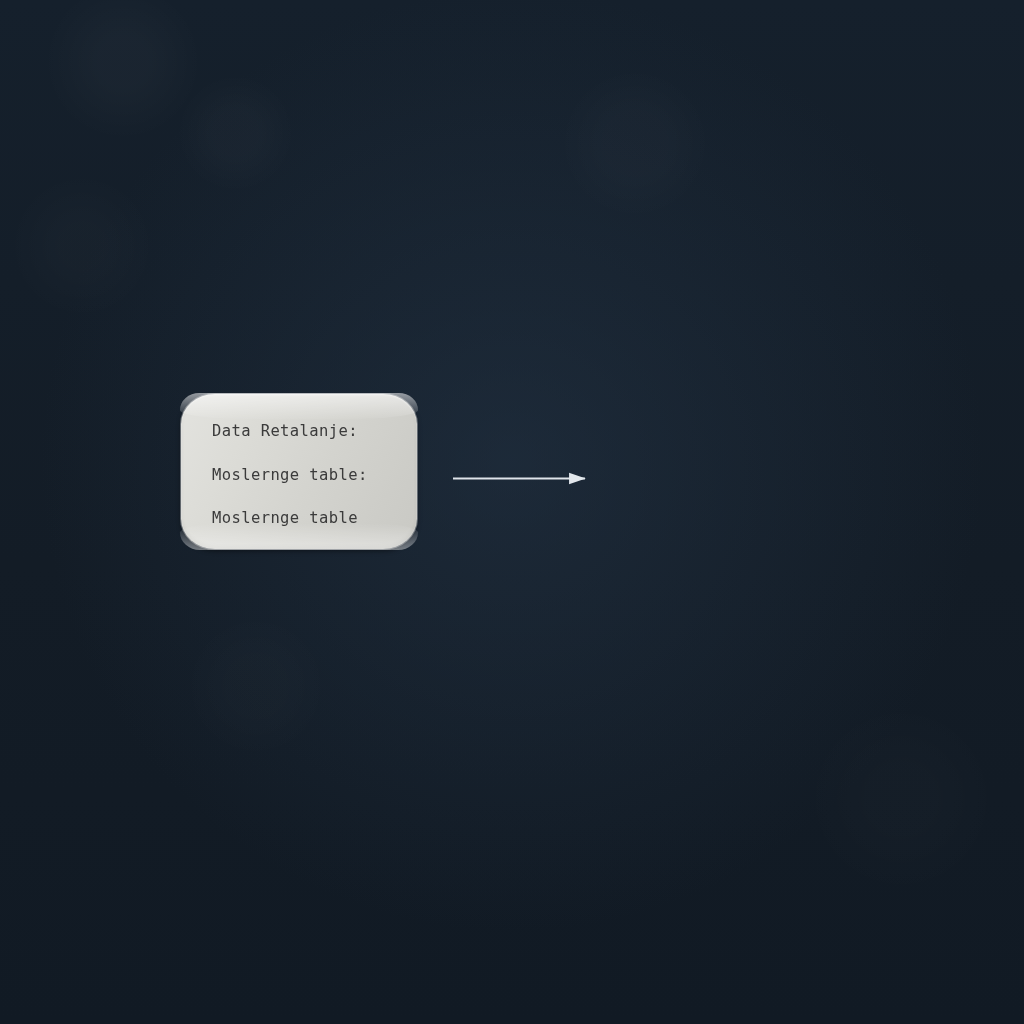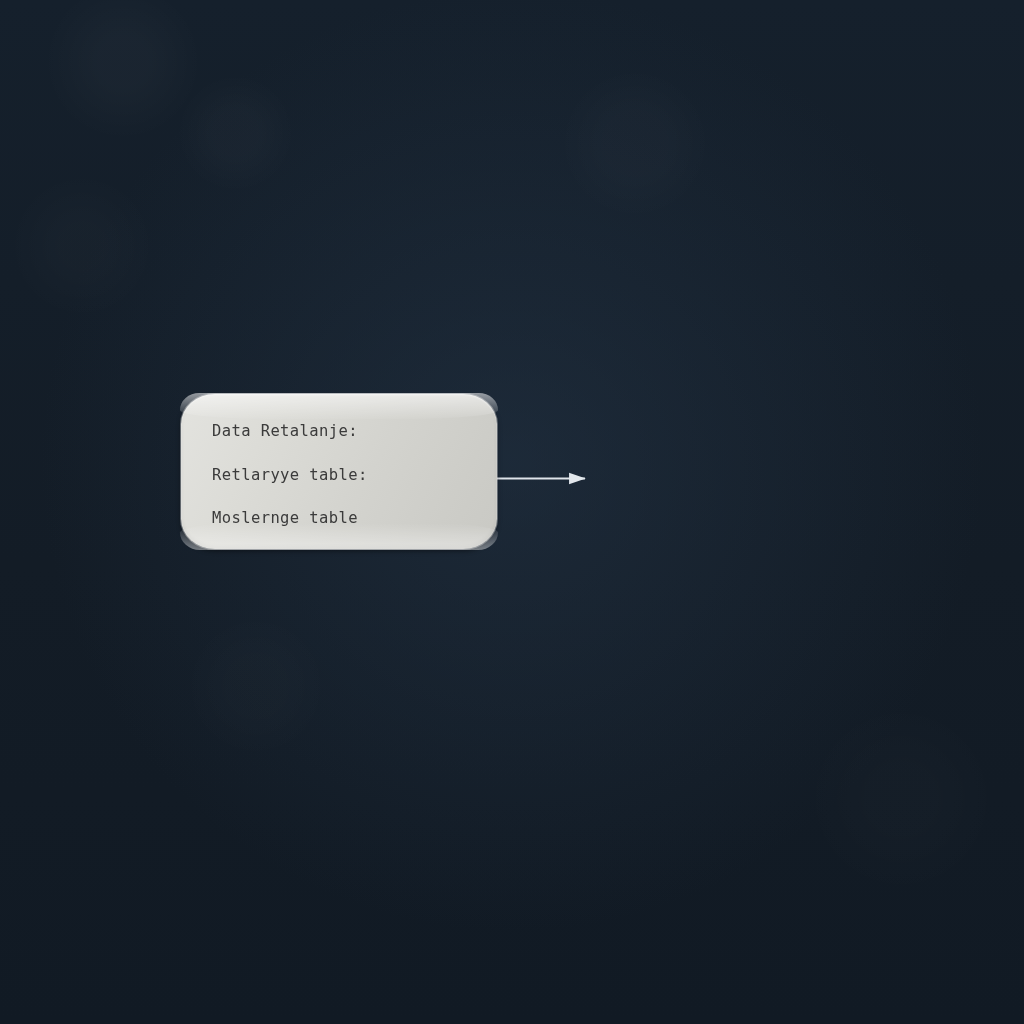--- a/index.html
+++ b/index.html
@@ -84,21 +84,21 @@
     color: #3b3b3b;
     font-size: 15.5px;
     letter-spacing: 0.4px;
     line-height: 1;
     margin-bottom: 28px;
     white-space: nowrap;
   }
   .node-line:last-child { margin-bottom: 0; }
 
   
-  #node-source { left: 181px; top: 394px; width: 316px; height: 155px; }
+  #node-source { left: 181px; top: 394px; width: 236px; height: 155px; }
   #node-target { left: 588px; top: 394px; width: 270px; height: 155px; }
 
   #edge-layer {
     position: absolute;
     inset: 0;
     pointer-events: none;
   }
 </style>
 </head>
 <body>
@@ -114,19 +114,19 @@
       </marker>
     </defs>
     <g>
       <line x1="453" y1="478.5" x2="585" y2="478.5" stroke="#dfe4ea" stroke-width="2.1" marker-end="url(#arrowhead)"></line>
     </g>
   </svg>
 
   <div class="node" id="node-source">
     <div class="node-body">
       <div class="node-line">Data Retalanje:</div>
-      <div class="node-line">Retlaryye table:</div>
+      <div class="node-line">Moslernge table:</div>
       <div class="node-line">Moslernge table</div>
     </div>
   </div>
 
 
 </div>
 
 </body></html>

